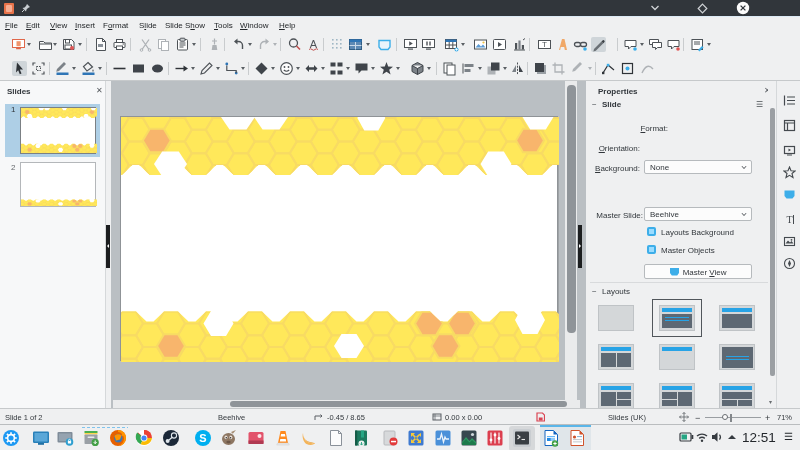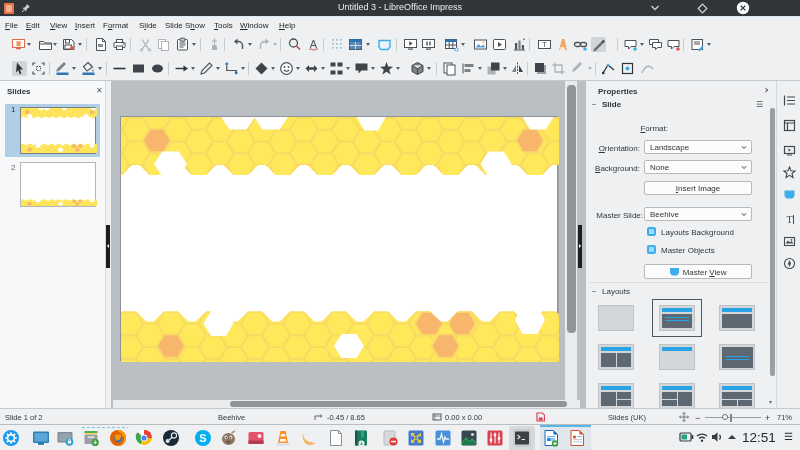--- a/index.html
+++ b/index.html
@@ -11,21 +11,20 @@
 <div class="abs" style="left:0;top:0;width:800px;height:16px;background:#31363b">
 
   <span class="abs" style="left:4px;top:3px;width:10px;height:11px;background:#e8734a;border-radius:1px">
     <span class="abs" style="left:2px;top:2px;width:6px;height:7px;background:#f6ad92;border-radius:1px"></span>
   </span>
 
   <svg class="abs" style="left:21px;top:3px" width="10" height="10" viewBox="0 0 10 10" xmlns="http://www.w3.org/2000/svg">
       <path d="M6 1 L9 4 L7 5 L5.5 6.5 L5 8.5 L1.5 5 L3.5 4.5 L5 3 z" fill="#c8cdd1"></path>
       <path d="M3 7 L1 9" stroke="#c8cdd1" stroke-width="1"></path>
     </svg>
-  <div class="abs" style="left:0;top:2px;width:800px;text-align:center;font-size:9px;color:#eceeef">Untitled 3 - LibreOffice Impress</div>
 
   <svg class="abs" style="left:650px;top:4px" width="10" height="8" viewBox="0 0 10 8" xmlns="http://www.w3.org/2000/svg">
       <path d="M1.5 2 L5 5.5 L8.5 2" fill="none" stroke="#cfd3d6" stroke-width="1.3"></path>
     </svg>
   <svg class="abs" style="left:697px;top:3px" width="11" height="11" viewBox="0 0 11 11" xmlns="http://www.w3.org/2000/svg">
       <path d="M5.5 1.2 L9.8 5.5 L5.5 9.8 L1.2 5.5 z" fill="none" stroke="#cfd3d6" stroke-width="1.2"></path>
     </svg>
   <svg class="abs" style="left:736px;top:1px" width="14" height="14" viewBox="0 0 14 14" xmlns="http://www.w3.org/2000/svg">
       <circle cx="7" cy="7" r="6.2" fill="#fcfcfc"></circle>
       <path d="M4.6 4.6 L9.4 9.4 M9.4 4.6 L4.6 9.4" stroke="#31363b" stroke-width="1.3"></path>
@@ -908,34 +907,28 @@
   <div class="abs" style="left:12px;top:6px;font-weight:bold;font-size:8px">Properties</div>
   <div class="abs" style="left:178px;top:5px;color:#55595e">✕</div>
 
   <div class="abs" style="left:6px;top:19px;color:#4a4f54">−</div>
   <div class="abs" style="left:16px;top:19px;font-weight:bold">Slide</div>
   <div class="abs" style="left:170px;top:19px;color:#4a4f54;font-size:8px">☰</div>
 
   <div class="abs" style="left:0;top:43px;width:54px;text-align:right;margin-left:28px;"><u>F</u>ormat:</div>
 
   <div class="abs" style="left:0;top:63px;width:54px;text-align:right;"><u>O</u>rientation:</div>
-  <div class="abs" style="left:58px;top:59px;width:108px;height:14px;background:#fcfcfc;border:1px solid #b6babd;border-radius:2px;padding:2px 0 0 5px">Landscape
-    <svg class="abs" style="right:4px;top:4px" width="6" height="5" viewBox="0 0 6 5" xmlns="http://www.w3.org/2000/svg">
-        <path d="M1 1.2 L3 3.6 L5 1.2" fill="none" stroke="#4a4f54" stroke-width="1"></path>
-      </svg>
-  </div>
 
   <div class="abs" style="left:0;top:83px;width:54px;text-align:right;"><u>B</u>ackground:</div>
   <div class="abs" style="left:58px;top:79px;width:108px;height:14px;background:#fcfcfc;border:1px solid #b6babd;border-radius:2px;padding:2px 0 8px 5px">None
     <svg class="abs" style="right:4px;top:4px" width="6" height="5" viewBox="0 0 6 5" xmlns="http://www.w3.org/2000/svg">
         <path d="M1 1.2 L3 3.6 L5 1.2" fill="none" stroke="#4a4f54" stroke-width="1"></path>
       </svg>
   </div>
 
-  <div class="abs" style="left:58px;top:100px;width:108px;height:14px;background:#fcfcfc;border:1px solid #b6babd;border-radius:2px;text-align:center;padding-top:2px"><u>I</u>nsert Image</div>
 
   <div class="abs" style="left:5px;top:130px;width:52px;text-align:right;">Master Slide:</div>
   <div class="abs" style="left:58px;top:126px;width:108px;height:14px;background:#fcfcfc;border:1px solid #b6babd;border-radius:2px;padding:2px 0 0 5px">Beehive
     <svg class="abs" style="right:4px;top:4px" width="6" height="5" viewBox="0 0 6 5" xmlns="http://www.w3.org/2000/svg">
         <path d="M1 1.2 L3 3.6 L5 1.2" fill="none" stroke="#4a4f54" stroke-width="1"></path>
       </svg>
   </div>
 
   <div class="abs" style="left:61px;top:146px;width:9px;height:9px;background:#3daee9;border-radius:2px">
       <span class="abs" style="left:2px;top:2px;width:5px;height:5px;background:#9adcff"></span>

